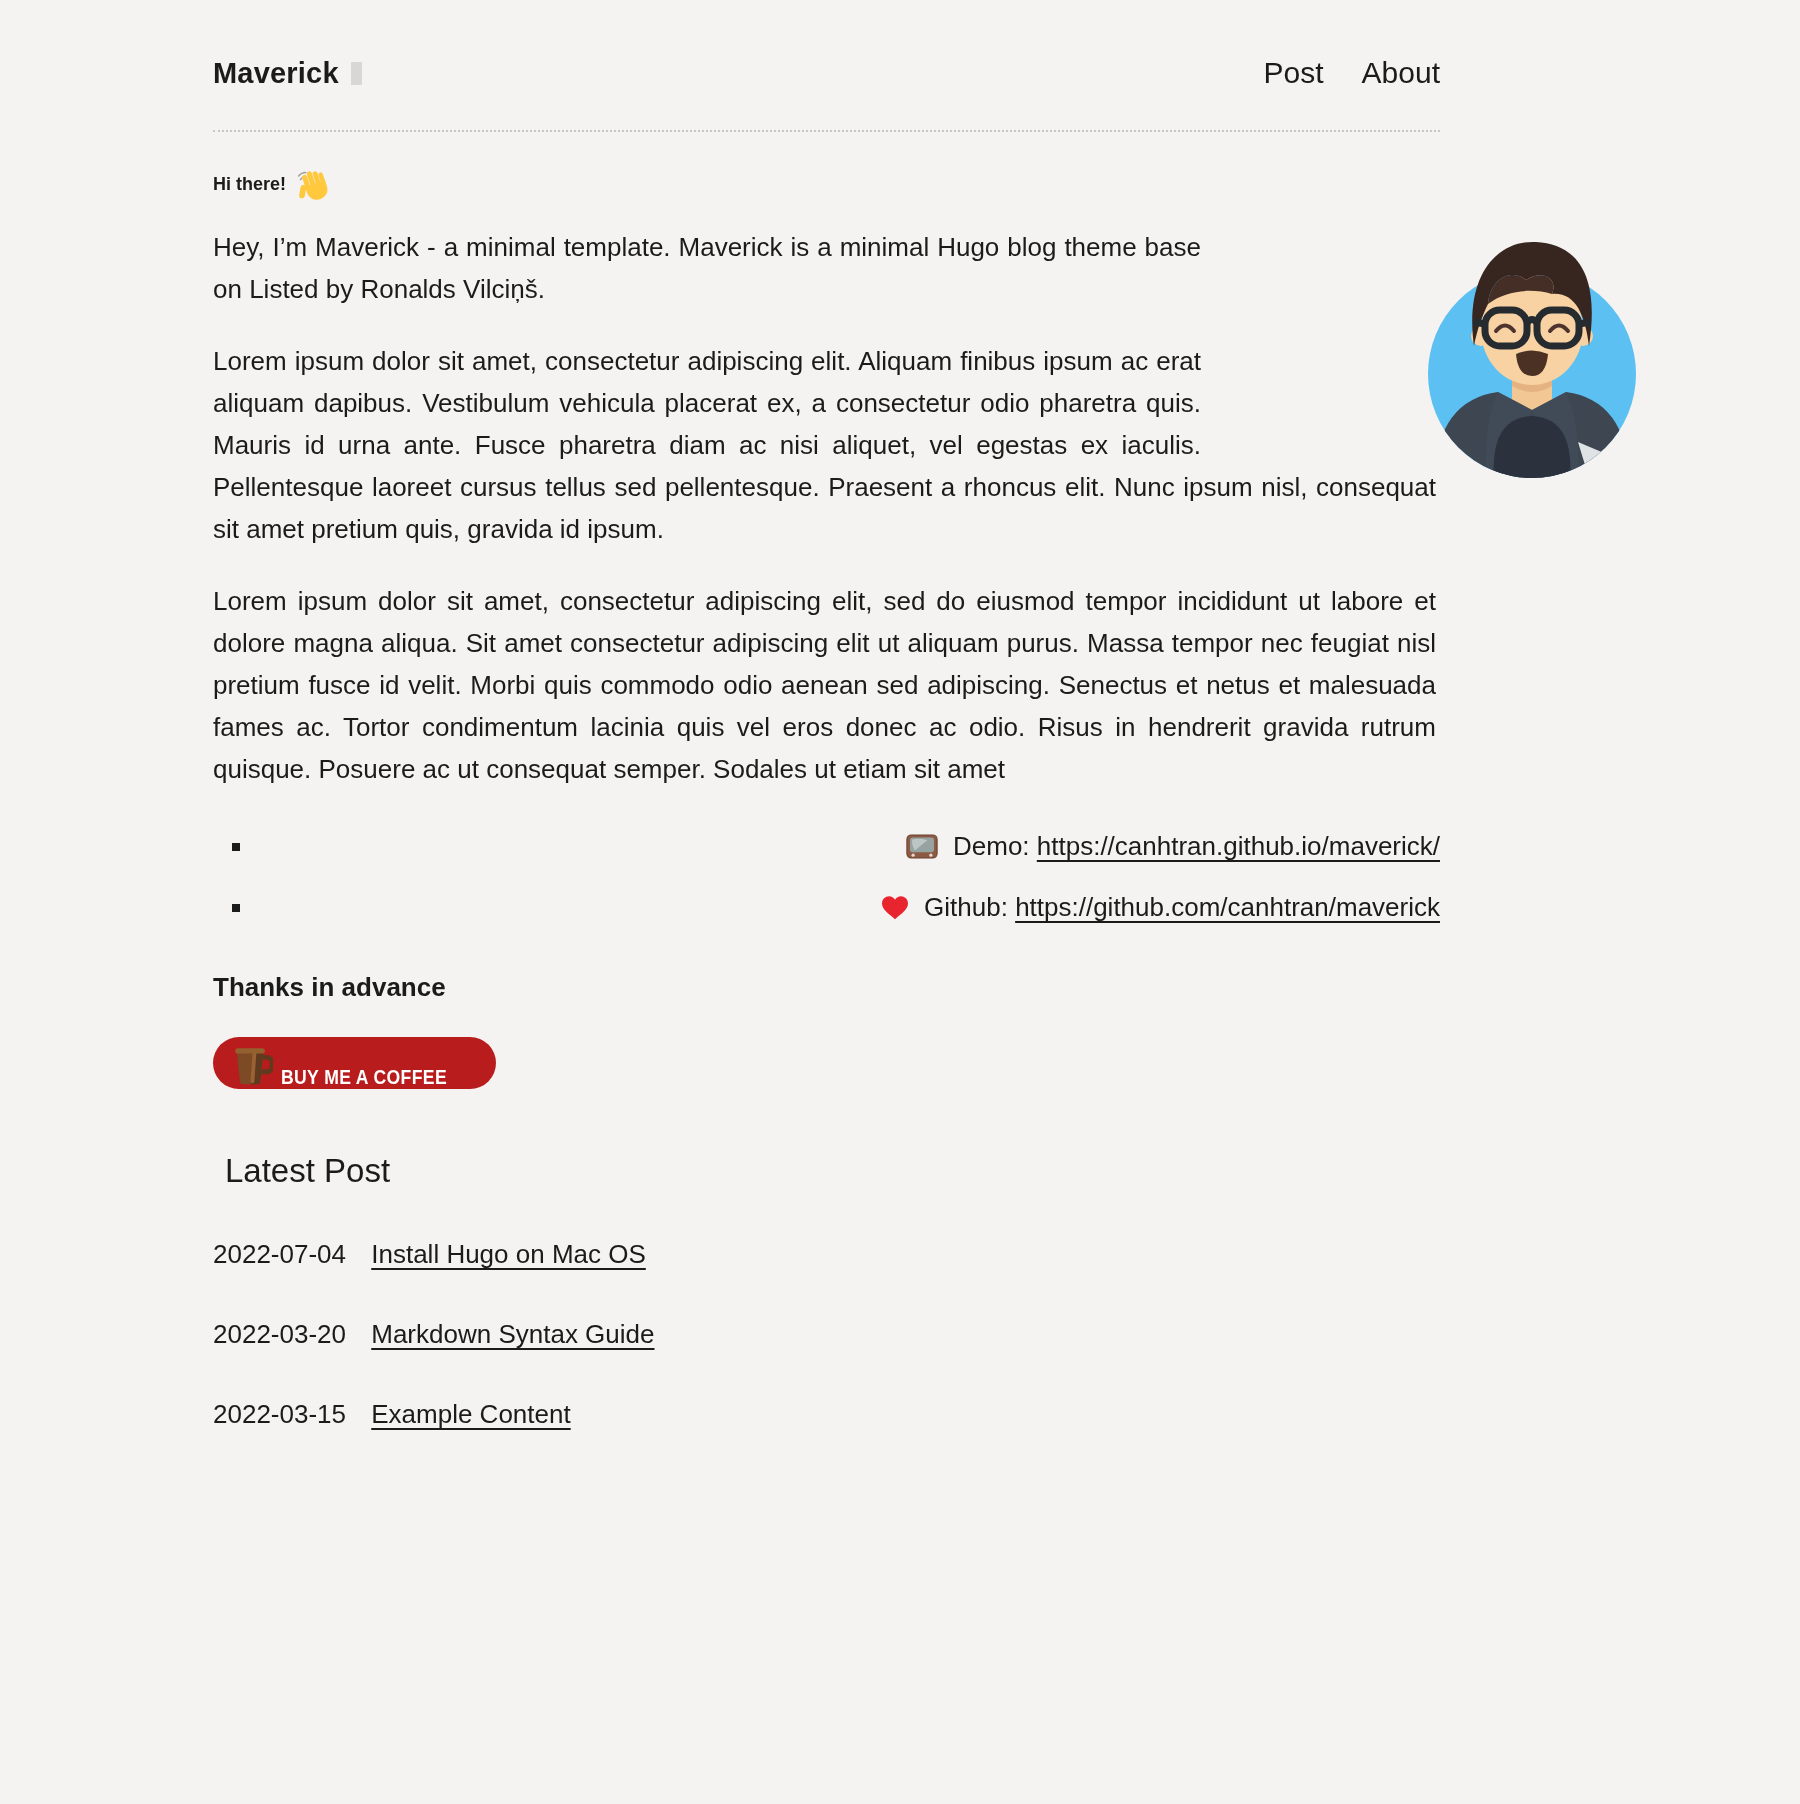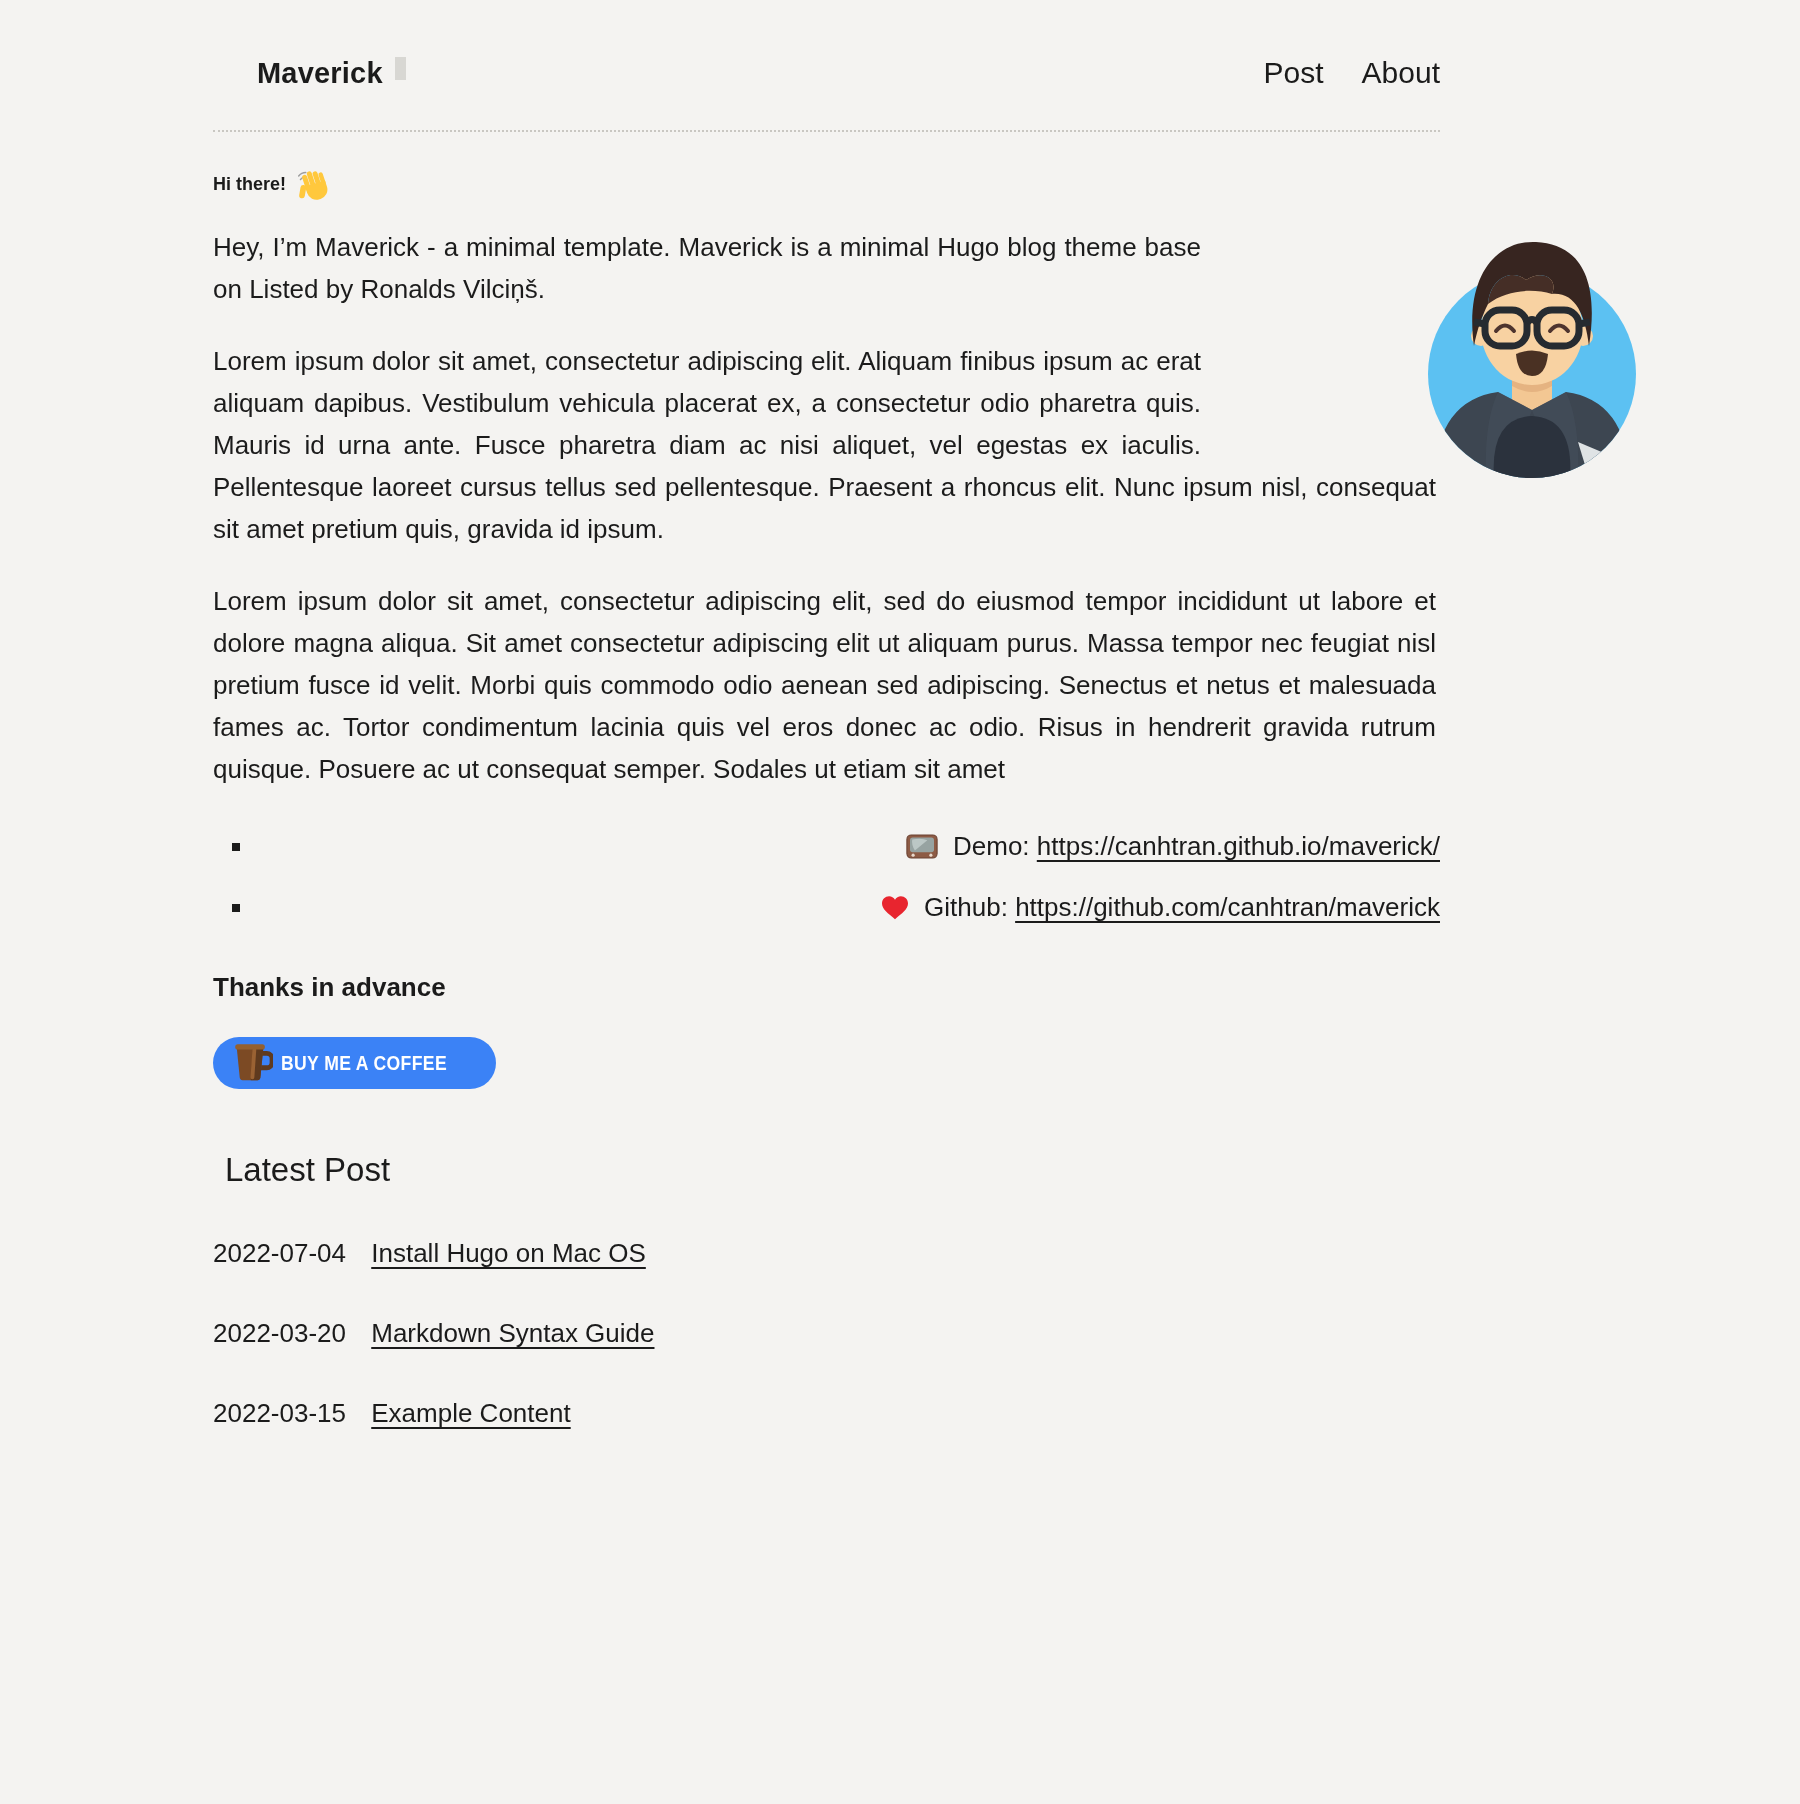--- a/index.html
+++ b/index.html
@@ -19,21 +19,21 @@
   header {
     display: flex;
     justify-content: space-between;
     align-items: baseline;
   }
   .site-title {
     font-size: 29px;
     font-weight: bold;
     letter-spacing: 0.2px;
     display: flex;
-    margin-left: 44px;
+    align-items: center;
   }
   .title-cursor {
     display: inline-block;
     width: 11px;
     height: 23px;
     background: #d8d7d3;
     margin-left: 12px;
   }
   nav { display: flex; gap: 38px; font-size: 30px; }
   nav a { color: #1b1b1b; text-decoration: none; cursor: pointer; }
@@ -85,23 +85,23 @@
     cursor: pointer;
   }
   .thanks {
     font-size: 26px;
     margin: 40px 0 34px 0;
     font-weight: bold;
   }
   
   .bmc-button {
     display: inline-flex;
-    align-items: center;
+    align-items: flex-end;
     gap: 8px;
-    background: #3b82f6;
+    background: #b91c1c;
     border: none;
     border-radius: 27px;
     height: 52px;
     padding: 0 26px 0 16px;
     cursor: pointer;
   }
   .bmc-label {
     color: #ffffff;
     font-weight: bold;
     font-size: 20px;

